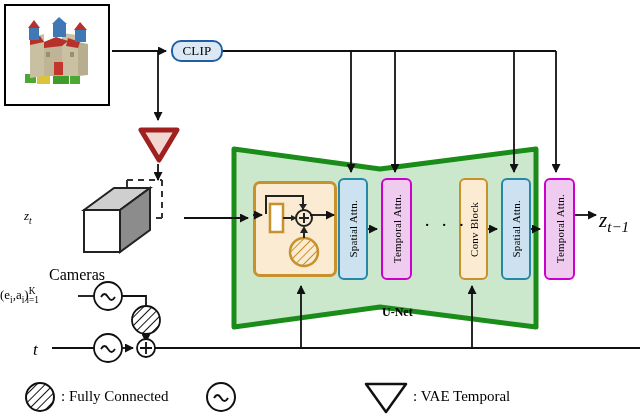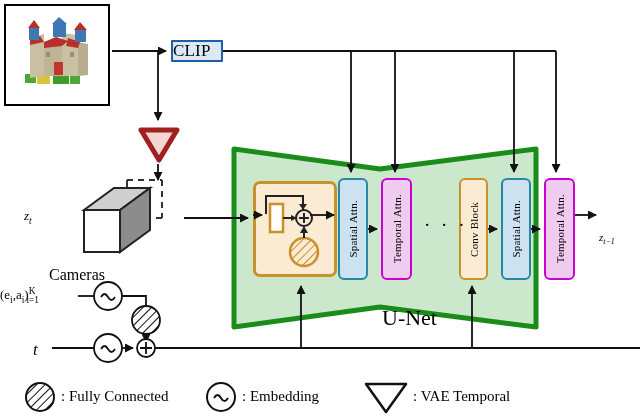--- a/index.html
+++ b/index.html
@@ -6,38 +6,38 @@
   body{width:640px;height:417px;position:relative;overflow:hidden;
        font-family:"Liberation Serif",serif;color:#000;}
   .abs{position:absolute;}
 
   
   #input-image{left:4px;top:4px;width:106px;height:102px;border:2px solid #000;
                background:#fff;box-sizing:border-box;overflow:hidden;}
 
   
   #clip-box{left:171px;top:40px;width:52px;height:22px;border:2px solid #1F5FA8;
-            border-radius:1px;background:#DCE9F5;box-sizing:border-box;
-            display:flex;align-items:center;justify-content:flex-start;
-            font-size:17px;letter-spacing:.2px;}
+            border-radius:10px;background:#DCE9F5;box-sizing:border-box;
+            display:flex;align-items:center;justify-content:center;
+            font-size:13px;letter-spacing:.2px;}
 
   
   #vae-triangle{left:137px;top:126px;width:44px;height:38px;}
 
   
   #latent-box{left:64px;top:170px;width:120px;height:95px;}
 
   
   .mathlab{font-family:"Liberation Serif",serif;font-style:italic;}
   #zt-label{left:24px;top:208px;font-size:13px;}
-  #ztm1-label{left:599px;top:208px;font-size:11px;white-space:nowrap;margin-top:23px;}
+  #ztm1-label{left:599px;top:208px;font-size:21px;white-space:nowrap;}
   #cameras-label{left:2px;top:266px;font-size:16px;font-style:normal;margin-left:47px;}
   #cameras-sub{left:0px;top:286px;font-size:13px;white-space:nowrap;}
   #t-label{left:33px;top:340px;font-size:17px;}
-  #unet-label{left:382px;top:305px;font-size:22px;font-style:normal;}
+  #unet-label{left:382px;top:305px;font-size:12px;font-style:normal;font-weight:bold;}
   #dots-label{left:424px;top:214px;font-size:19px;letter-spacing:3px;font-style:normal;}
 
   sub{font-size:.72em;}
   sup{font-size:.72em;}
 
   
   #unet-shape{left:228px;top:143px;width:320px;height:190px;}
 
   
   .blk{position:absolute;box-sizing:border-box;border-radius:6px;
@@ -254,15 +254,14 @@
       <pattern id="hatchC" width="6" height="6" patternUnits="userSpaceOnUse" patternTransform="rotate(45)">
         <line x1="0" y1="0" x2="0" y2="6" stroke="#111" stroke-width="2"></line>
       </pattern>
     </defs>
     <circle cx="40" cy="19" r="14" fill="url(#hatchC)" stroke="#111" stroke-width="2"></circle>
     <circle cx="221" cy="19" r="14" fill="#fff" stroke="#111" stroke-width="2"></circle>
     <path d="M214 20 q3.5 -6 7 0 q3.5 6 7 0" stroke="#111" stroke-width="2" fill="none"></path>
     <path d="M366 6 L406 6 L386 34 Z" fill="#fff" stroke="#111" stroke-width="2.5" stroke-linejoin="round"></path>
   </svg>
   <div class="abs lg-txt" style="left:61px;top:10px;">: Fully Connected</div>
-  <div class="abs lg-txt" style="left:242px;top:10px;">: Embedding</div>
   <div class="abs lg-txt" style="left:413px;top:10px;">: VAE Temporal</div>
 </div>
 
 </body></html>

